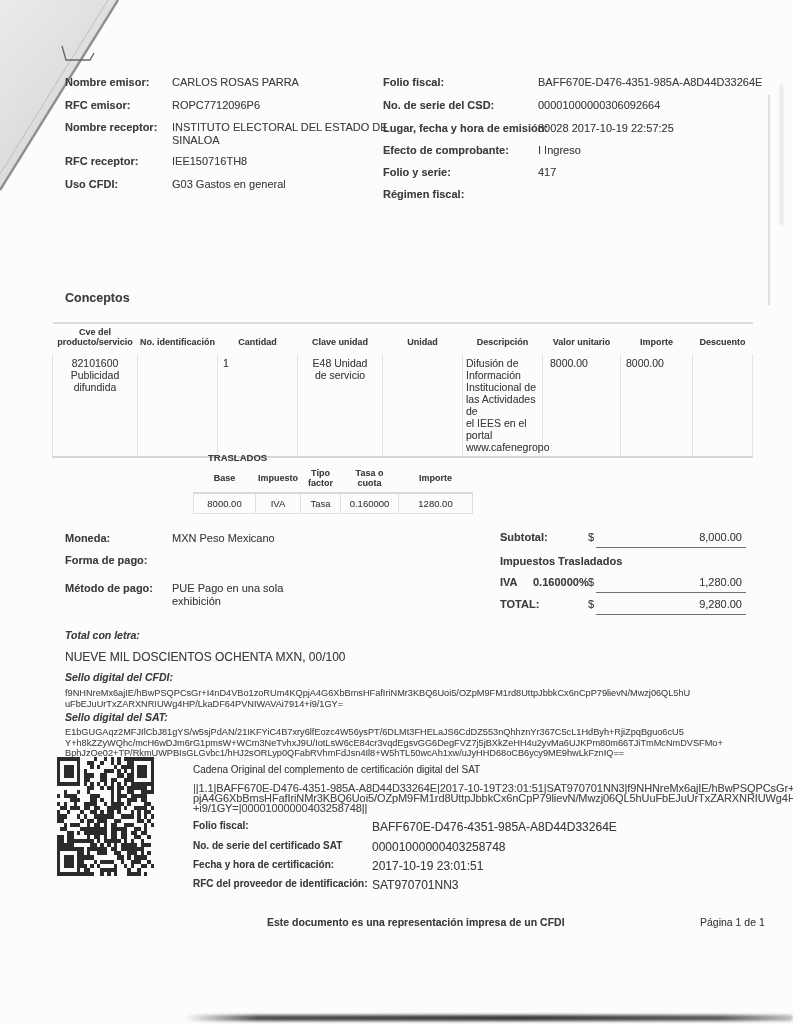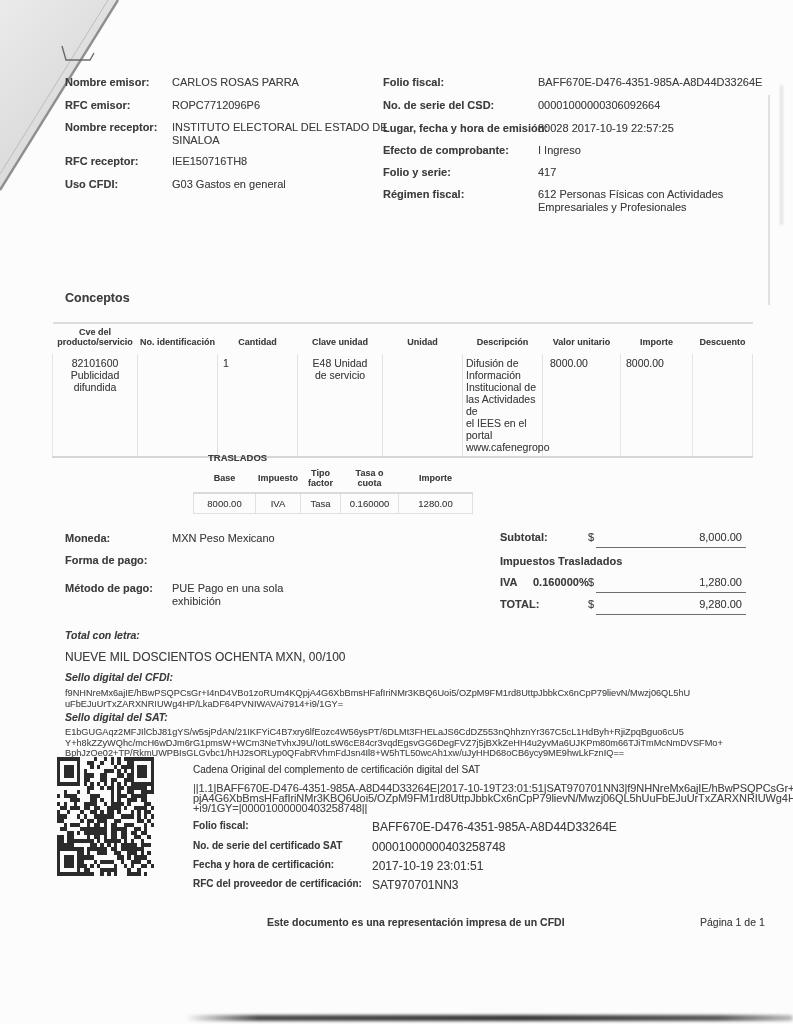--- a/index.html
+++ b/index.html
@@ -95,21 +95,20 @@
   <span class="val" style="left:538px;top:76px">BAFF670E-D476-4351-985A-A8D44D33264E</span>
   <span class="lab" style="left:383px;top:99px">No. de serie del CSD:</span>
   <span class="val" style="left:538px;top:99px">00001000000306092664</span>
   <span class="lab" style="left:383px;top:122px">Lugar, fecha y hora de emisión:</span>
   <span class="val" style="left:538px;top:122px">80028 2017-10-19 22:57:25</span>
   <span class="lab" style="left:383px;top:144px">Efecto de comprobante:</span>
   <span class="val" style="left:538px;top:144px">I Ingreso</span>
   <span class="lab" style="left:383px;top:166px">Folio y serie:</span>
   <span class="val" style="left:538px;top:166px">417</span>
   <span class="lab" style="left:383px;top:188px">Régimen fiscal:</span>
-  <span class="val w215" style="left:538px;top:188px">612 Personas Físicas con Actividades Empresariales y Profesionales</span>
 
   <div class="sec-title" style="left:65px;top:291px">Conceptos</div>
 
   <table class="ctab" style="left:52px;top:322px;width:700px">
     <colgroup>
       <col style="width:85px">
         <col style="width:80px">
         <col style="width:80px">
         <col style="width:85px">
       <col style="width:80px">
@@ -692,19 +691,19 @@
   <div class="cadena" style="left:193px;top:783px">||1.1|BAFF670E-D476-4351-985A-A8D44D33264E|2017-10-19T23:01:51|SAT970701NN3|f9NHNreMx6ajIE/hBwPSQPCsGr+I4nD4VBo1zoRUm4KQ
 pjA4G6XbBmsHFafIriNMr3KBQ6Uoi5/OZpM9FM1rd8UttpJbbkCx6nCpP79lievN/Mwzj06QL5hUuFbEJuUrTxZARXNRIUWg4HP/LkaDF64PVNIWAVAi7914
 +i9/1GY=|00001000000403258748||</div>
 
   <span class="slab" style="left:193px;top:820px">Folio fiscal:</span>
   <span class="sval" style="left:372px;top:820px">BAFF670E-D476-4351-985A-A8D44D33264E</span>
   <span class="slab" style="left:193px;top:840px">No. de serie del certificado SAT</span>
   <span class="sval" style="left:372px;top:840px">00001000000403258748</span>
   <span class="slab" style="left:193px;top:859px">Fecha y hora de certificación:</span>
   <span class="sval" style="left:372px;top:859px">2017-10-19 23:01:51</span>
-  <span class="slab" style="left:193px;top:878px">RFC del proveedor de certificación:</span>
+  <span class="slab" style="left:193px;top:878px">RFC del proveedor de identificación:</span>
   <span class="sval" style="left:372px;top:878px">SAT970701NN3</span>
 
   <span class="foot-note" style="left:267px;top:916px">Este documento es una representación impresa de un CFDI</span>
   <span class="foot-page" style="left:700px;top:916px">Página 1 de 1</span>
 
 </div>
 
 </body></html>

